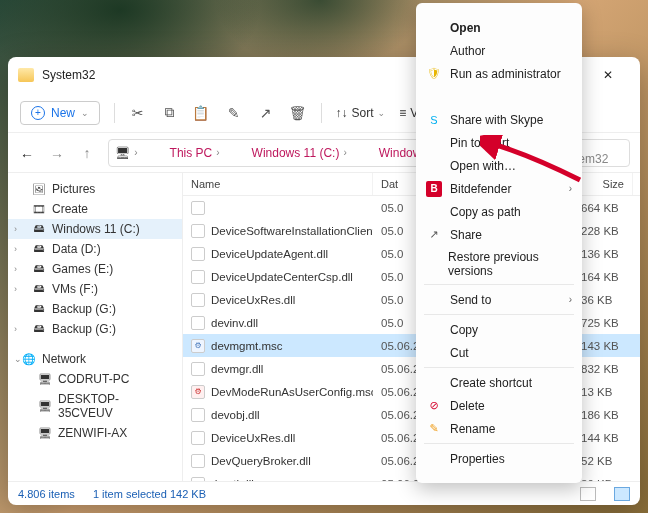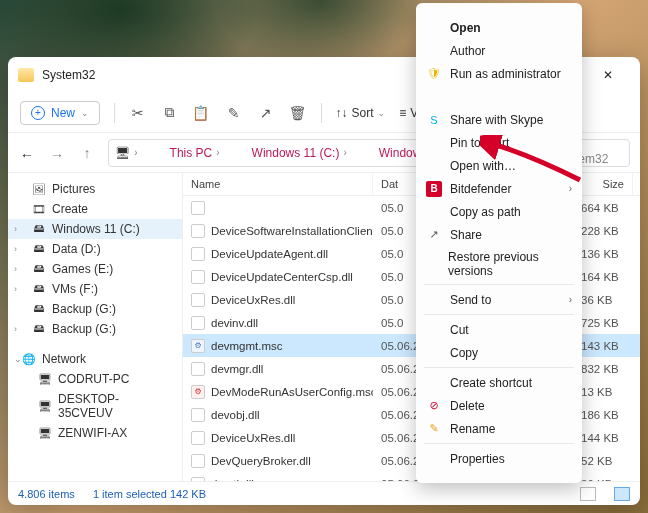--- a/index.html
+++ b/index.html
@@ -355,25 +355,25 @@
     </div>
     <div class="msep"></div>
     <div class="mitem">
       <span class="mico"></span>
       <span>Send to</span>
       <span class="arr">›</span>
     </div>
     <div class="msep"></div>
     <div class="mitem">
       <span class="mico"></span>
+      <span>Copy</span>
+    </div>
+    <div class="mitem">
+      <span class="mico"></span>
       <span>Cut</span>
-    </div>
-    <div class="mitem">
-      <span class="mico"></span>
-      <span>Copy</span>
     </div>
     <div class="msep"></div>
     <div class="mitem">
       <span class="mico"></span>
       <span>Create shortcut</span>
     </div>
     <div class="mitem">
       <span class="mico" style="color:#d4002a;background:transparent;">⊘</span>
       <span>Delete</span>
     </div>

